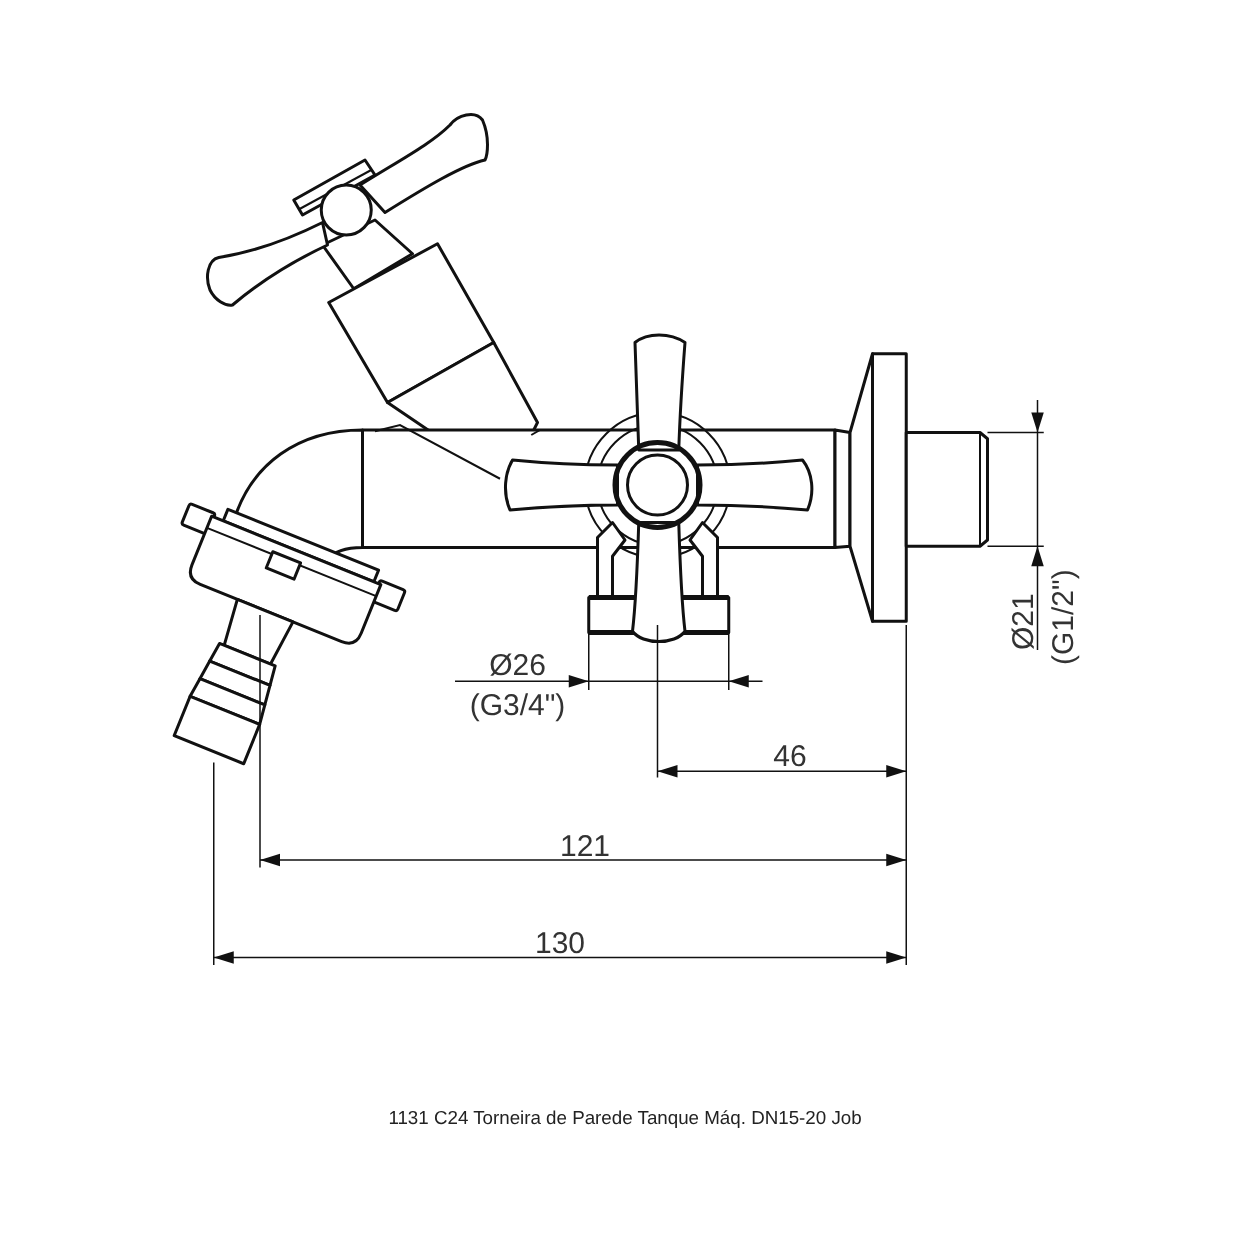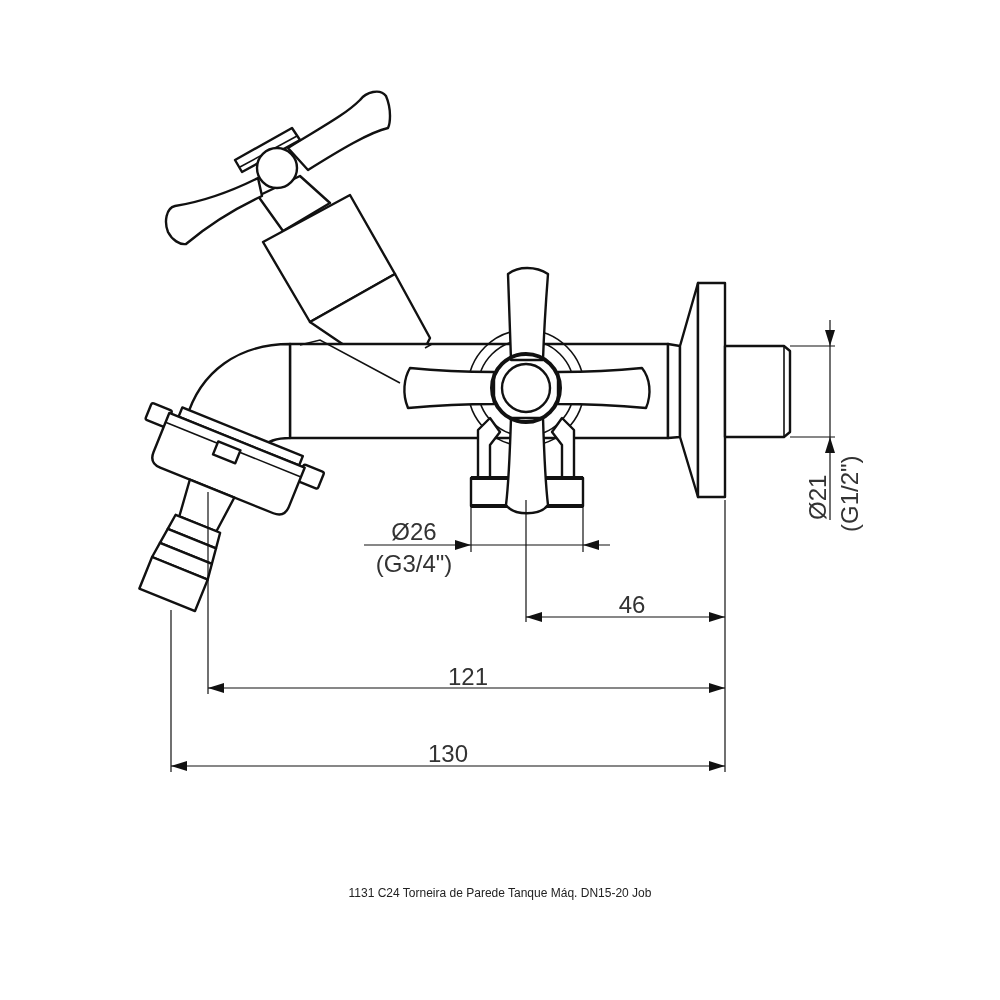--- a/index.html
+++ b/index.html
@@ -1,21 +1,21 @@
 <!DOCTYPE html>
 <html><head>
   <meta charset="utf-8">
   <style>
     html, body { margin: 0; padding: 0; background: #ffffff; }
     body { width: 1000px; height: 1000px; position: relative; overflow: hidden; }
     .drawing { position: absolute; left: 0; top: 0; width: 1000px; height: 1000px; }
     .dim-text { font-family: "Liberation Sans", sans-serif; font-size: 24px; fill: #333333; }
     .caption {
       position: absolute; left: 0; top: 886px; width: 1000px; text-align: center;
-      font-family: "Liberation Sans", sans-serif; font-size: 12px; color: #222222;
+      font-family: "Liberation Sans", sans-serif; font-size: 15px; color: #222222;
     }
     .obj { fill: #ffffff; stroke: #111111; stroke-width: 2.4; stroke-linejoin: round; stroke-linecap: round; }
     .obj-thin { fill: none; stroke: #111111; stroke-width: 1.6; }
     .thick { fill: none; stroke: #111111; stroke-width: 4; }
     .dimline { stroke: #111111; stroke-width: 1.2; fill: none; }
     .arrow { fill: #111111; stroke: none; }
   </style>
 </head>
 <body>
 

